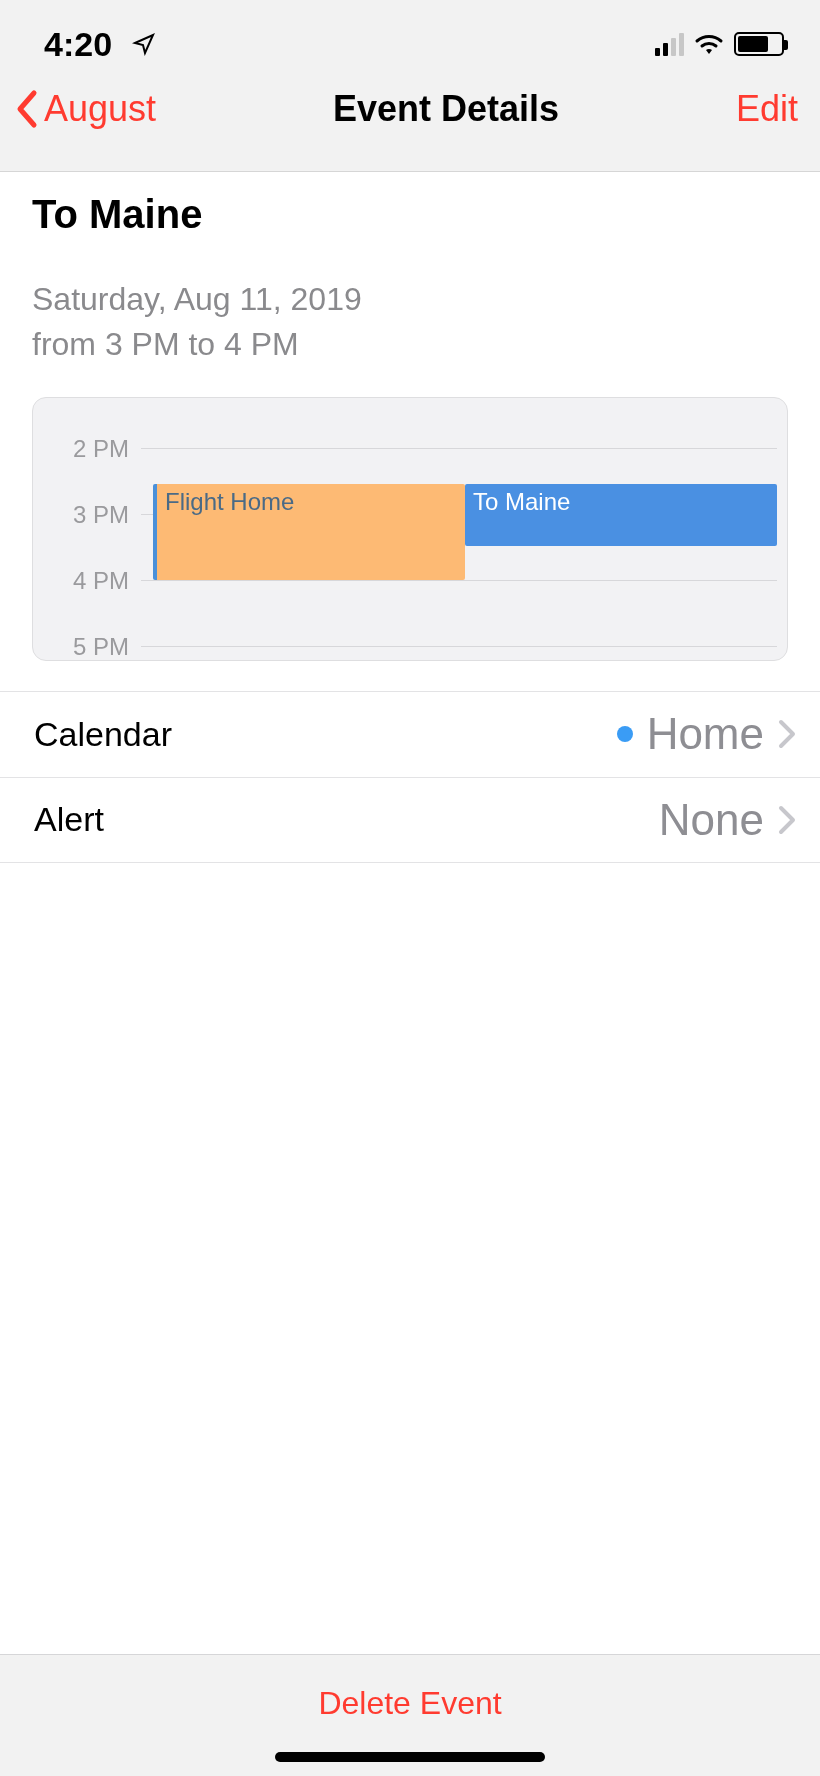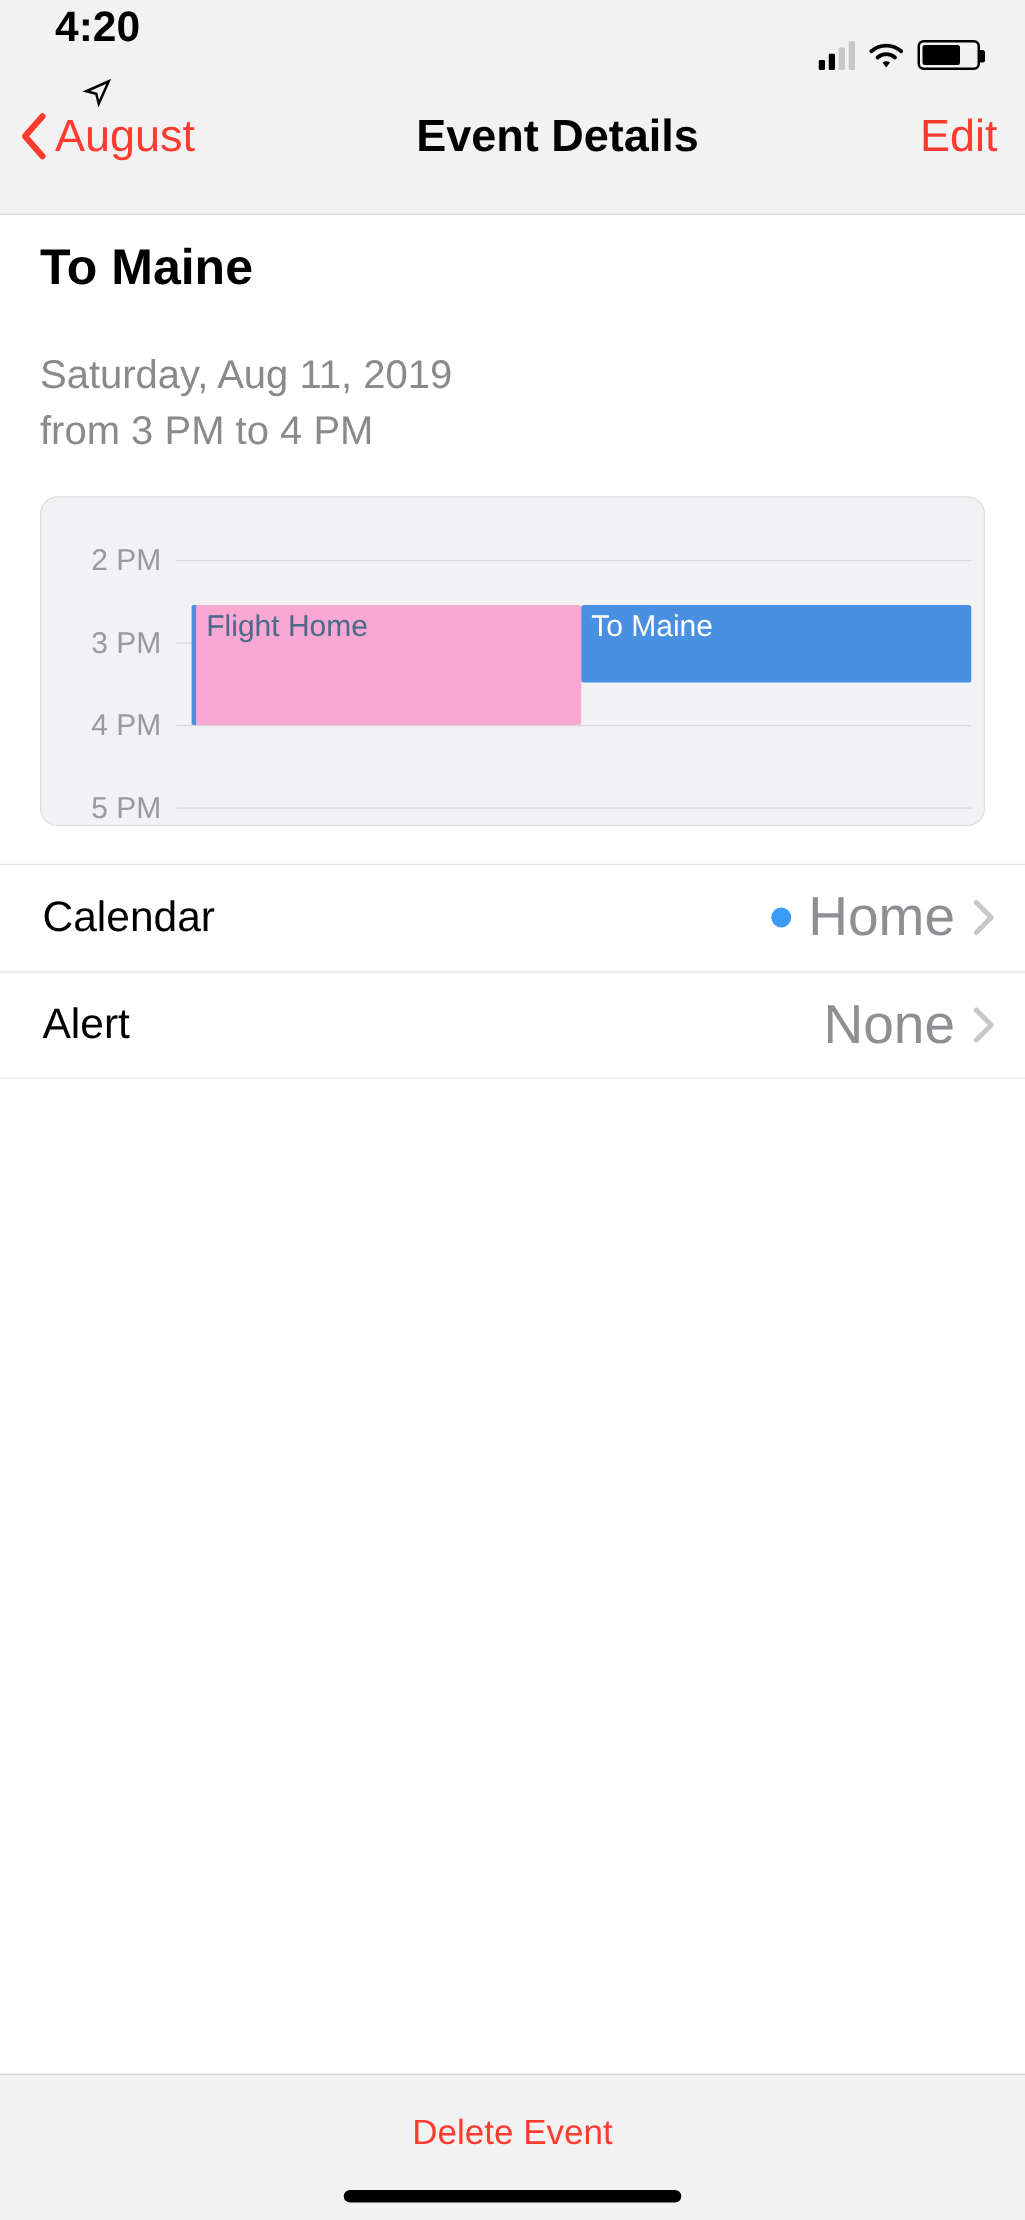--- a/index.html
+++ b/index.html
@@ -21,21 +21,20 @@
     justify-content: space-between;
     padding: 0 36px 0 44px;
     background: #f2f2f2;
   }
   .status-left {
     display: flex;
     align-items: center;
     gap: 20px;
     font-size: 34px;
     font-weight: 600;
-    flex-direction: column;
   }
   .status-right {
     display: flex;
     align-items: center;
     gap: 10px;
   }
   .nav-arrow-svg { width: 24px; height: 24px; }
   .signal-bars {
     display: flex;
     align-items: flex-end;
@@ -121,21 +120,21 @@
     font-size:24px;
     padding:4px 8px;
     border-radius:2px;
     overflow:hidden;
     white-space:nowrap;
     pointer-events:auto;
   }
   .ev-flight {
     left:0; width:50%;
     top:68px; height:96px;
-    background:#f9a8d4;
+    background:#fdba74;
     color:#4a6a86;
     border-left:4px solid #4a90d9;
   }
   .ev-flight .label-part { height:62px; }
   .ev-maine {
     left:50%; right:0; width:50%;
     top:68px; height:62px;
     background:#4a90e2;
     color:#fff;
     font-weight:500;
@@ -197,21 +196,21 @@
   .body-flex { display:flex; flex-direction:column; height:1776px; }
 
   
   .delete-section {
     background:#f2f2f2;
     border-top:1px solid #d6d6d8;
   }
   .delete-btn {
     text-align:center;
     color:#ff3b30;
-    font-size:28px;
+    font-size:32px;
     padding: 30px 0 54px 0;
   }
 
   
   .home-indicator {
     position:absolute;
     bottom:14px; left:50%; transform:translateX(-50%);
     width:270px; height:10px; border-radius:6px; background:#000;
   }
 </style>

